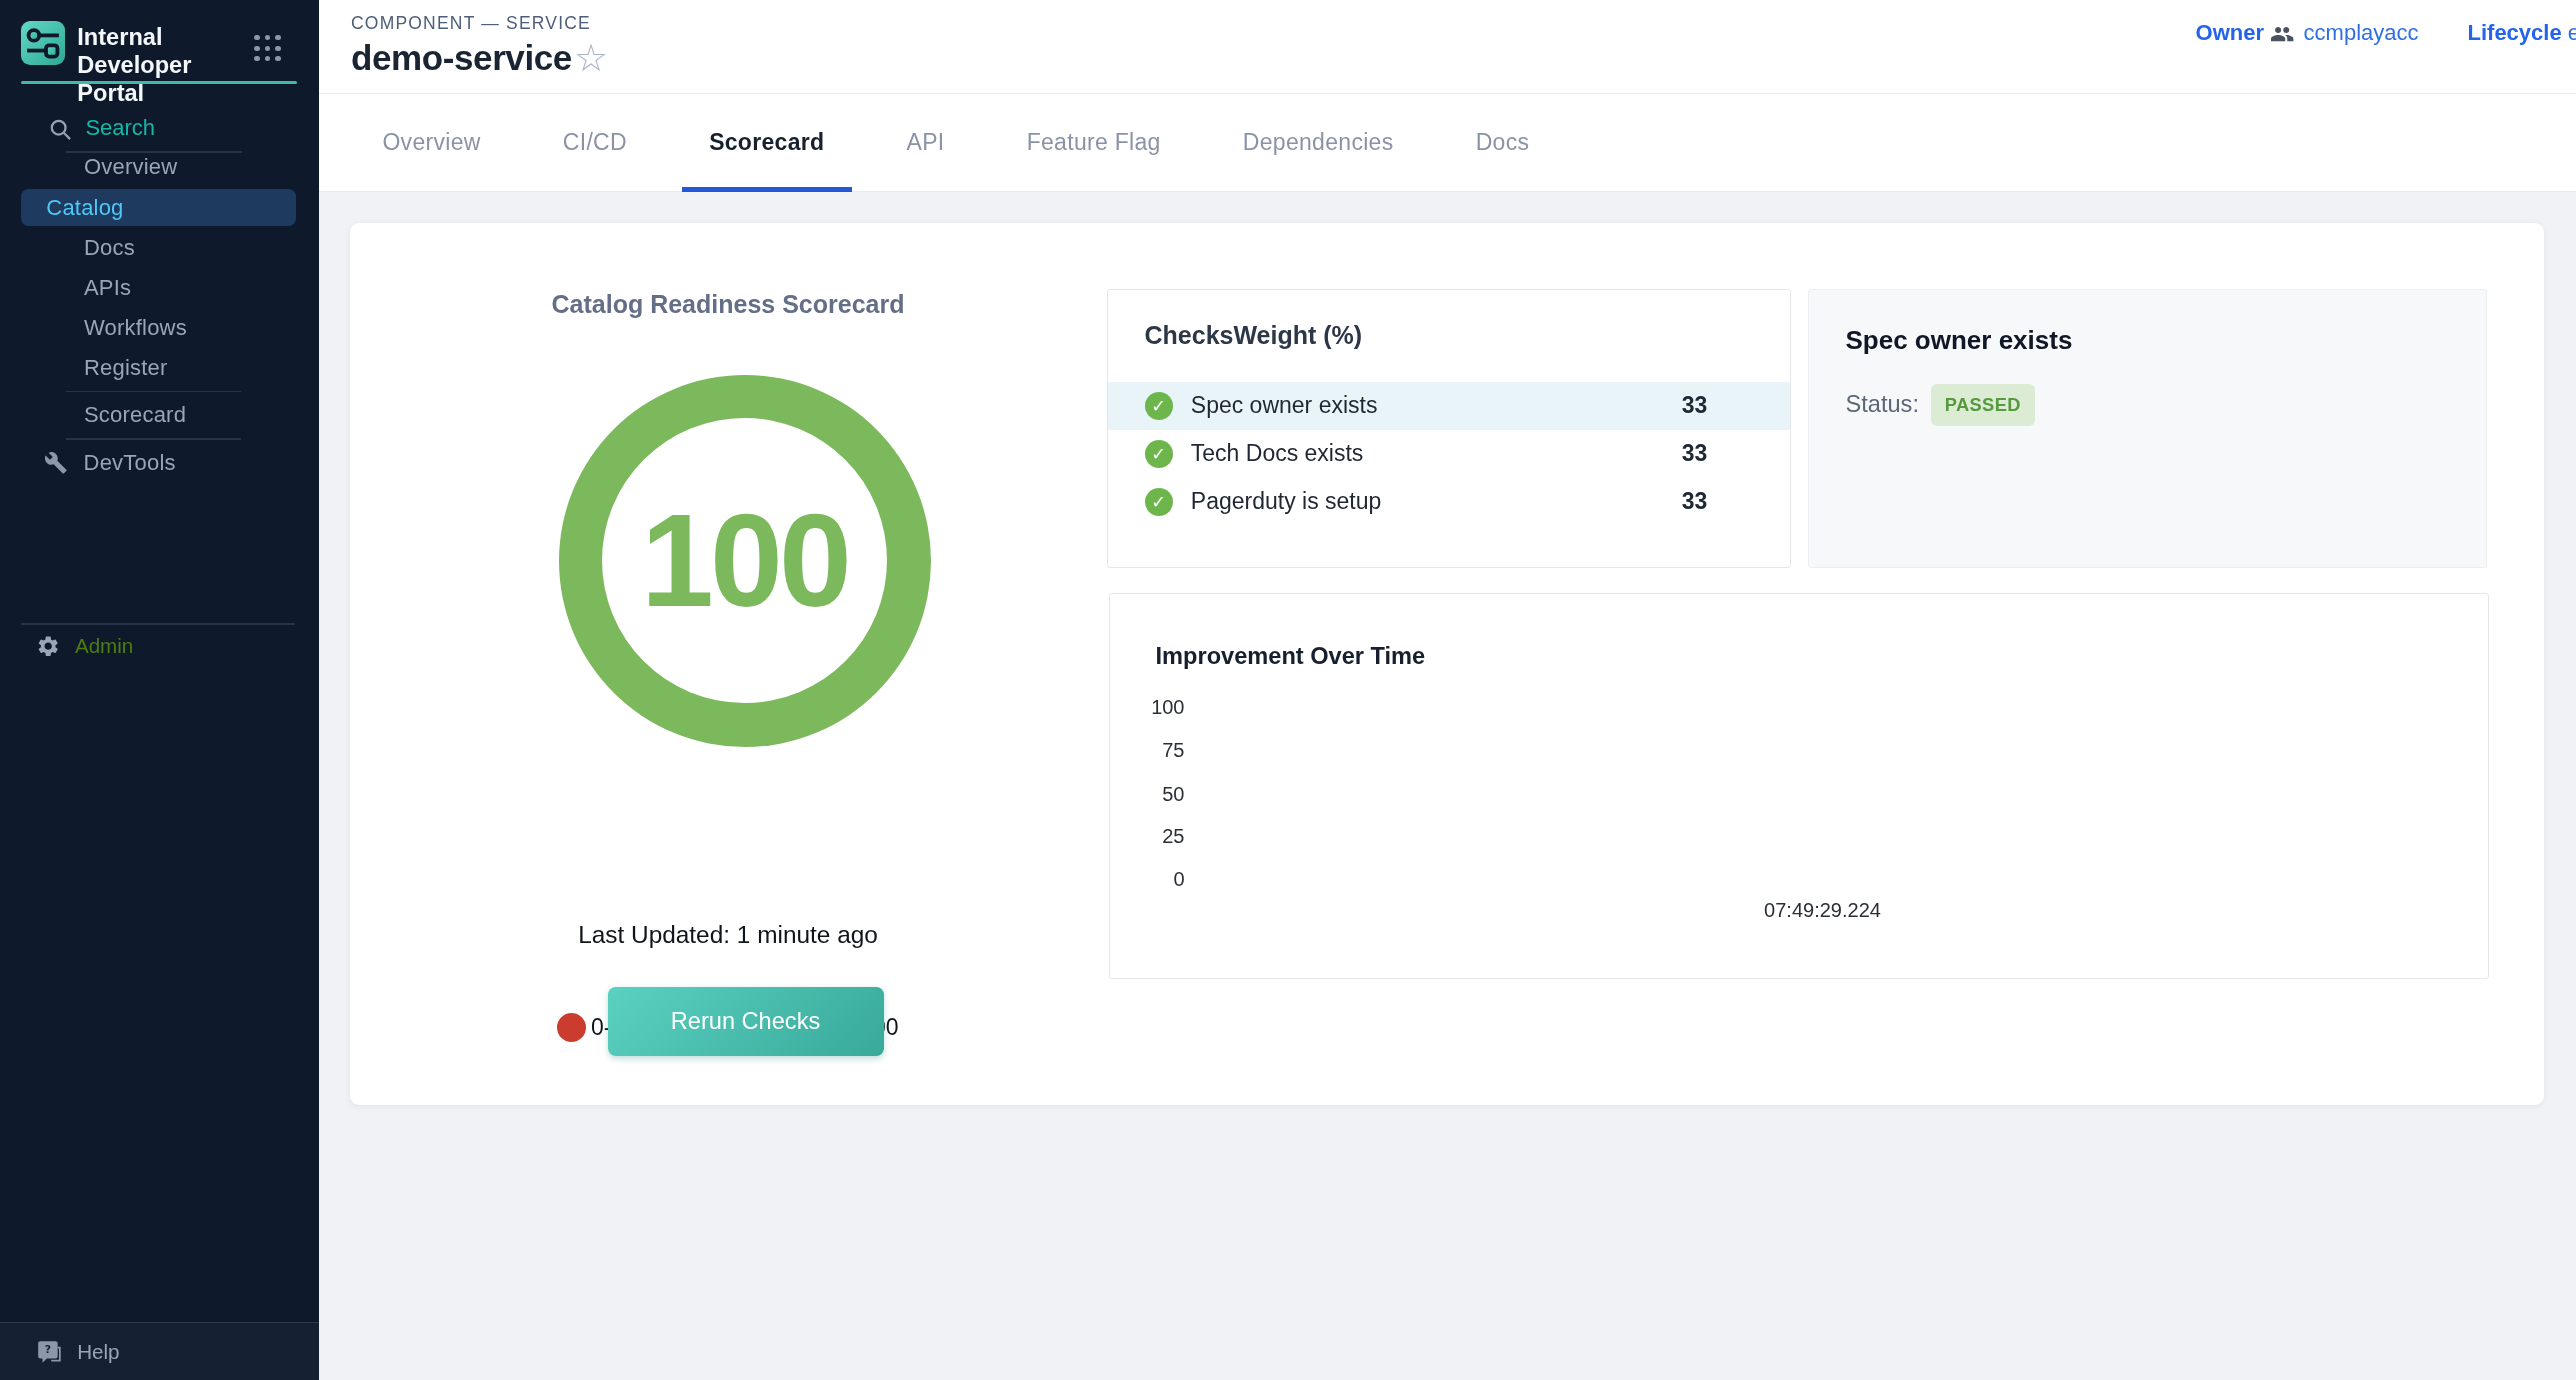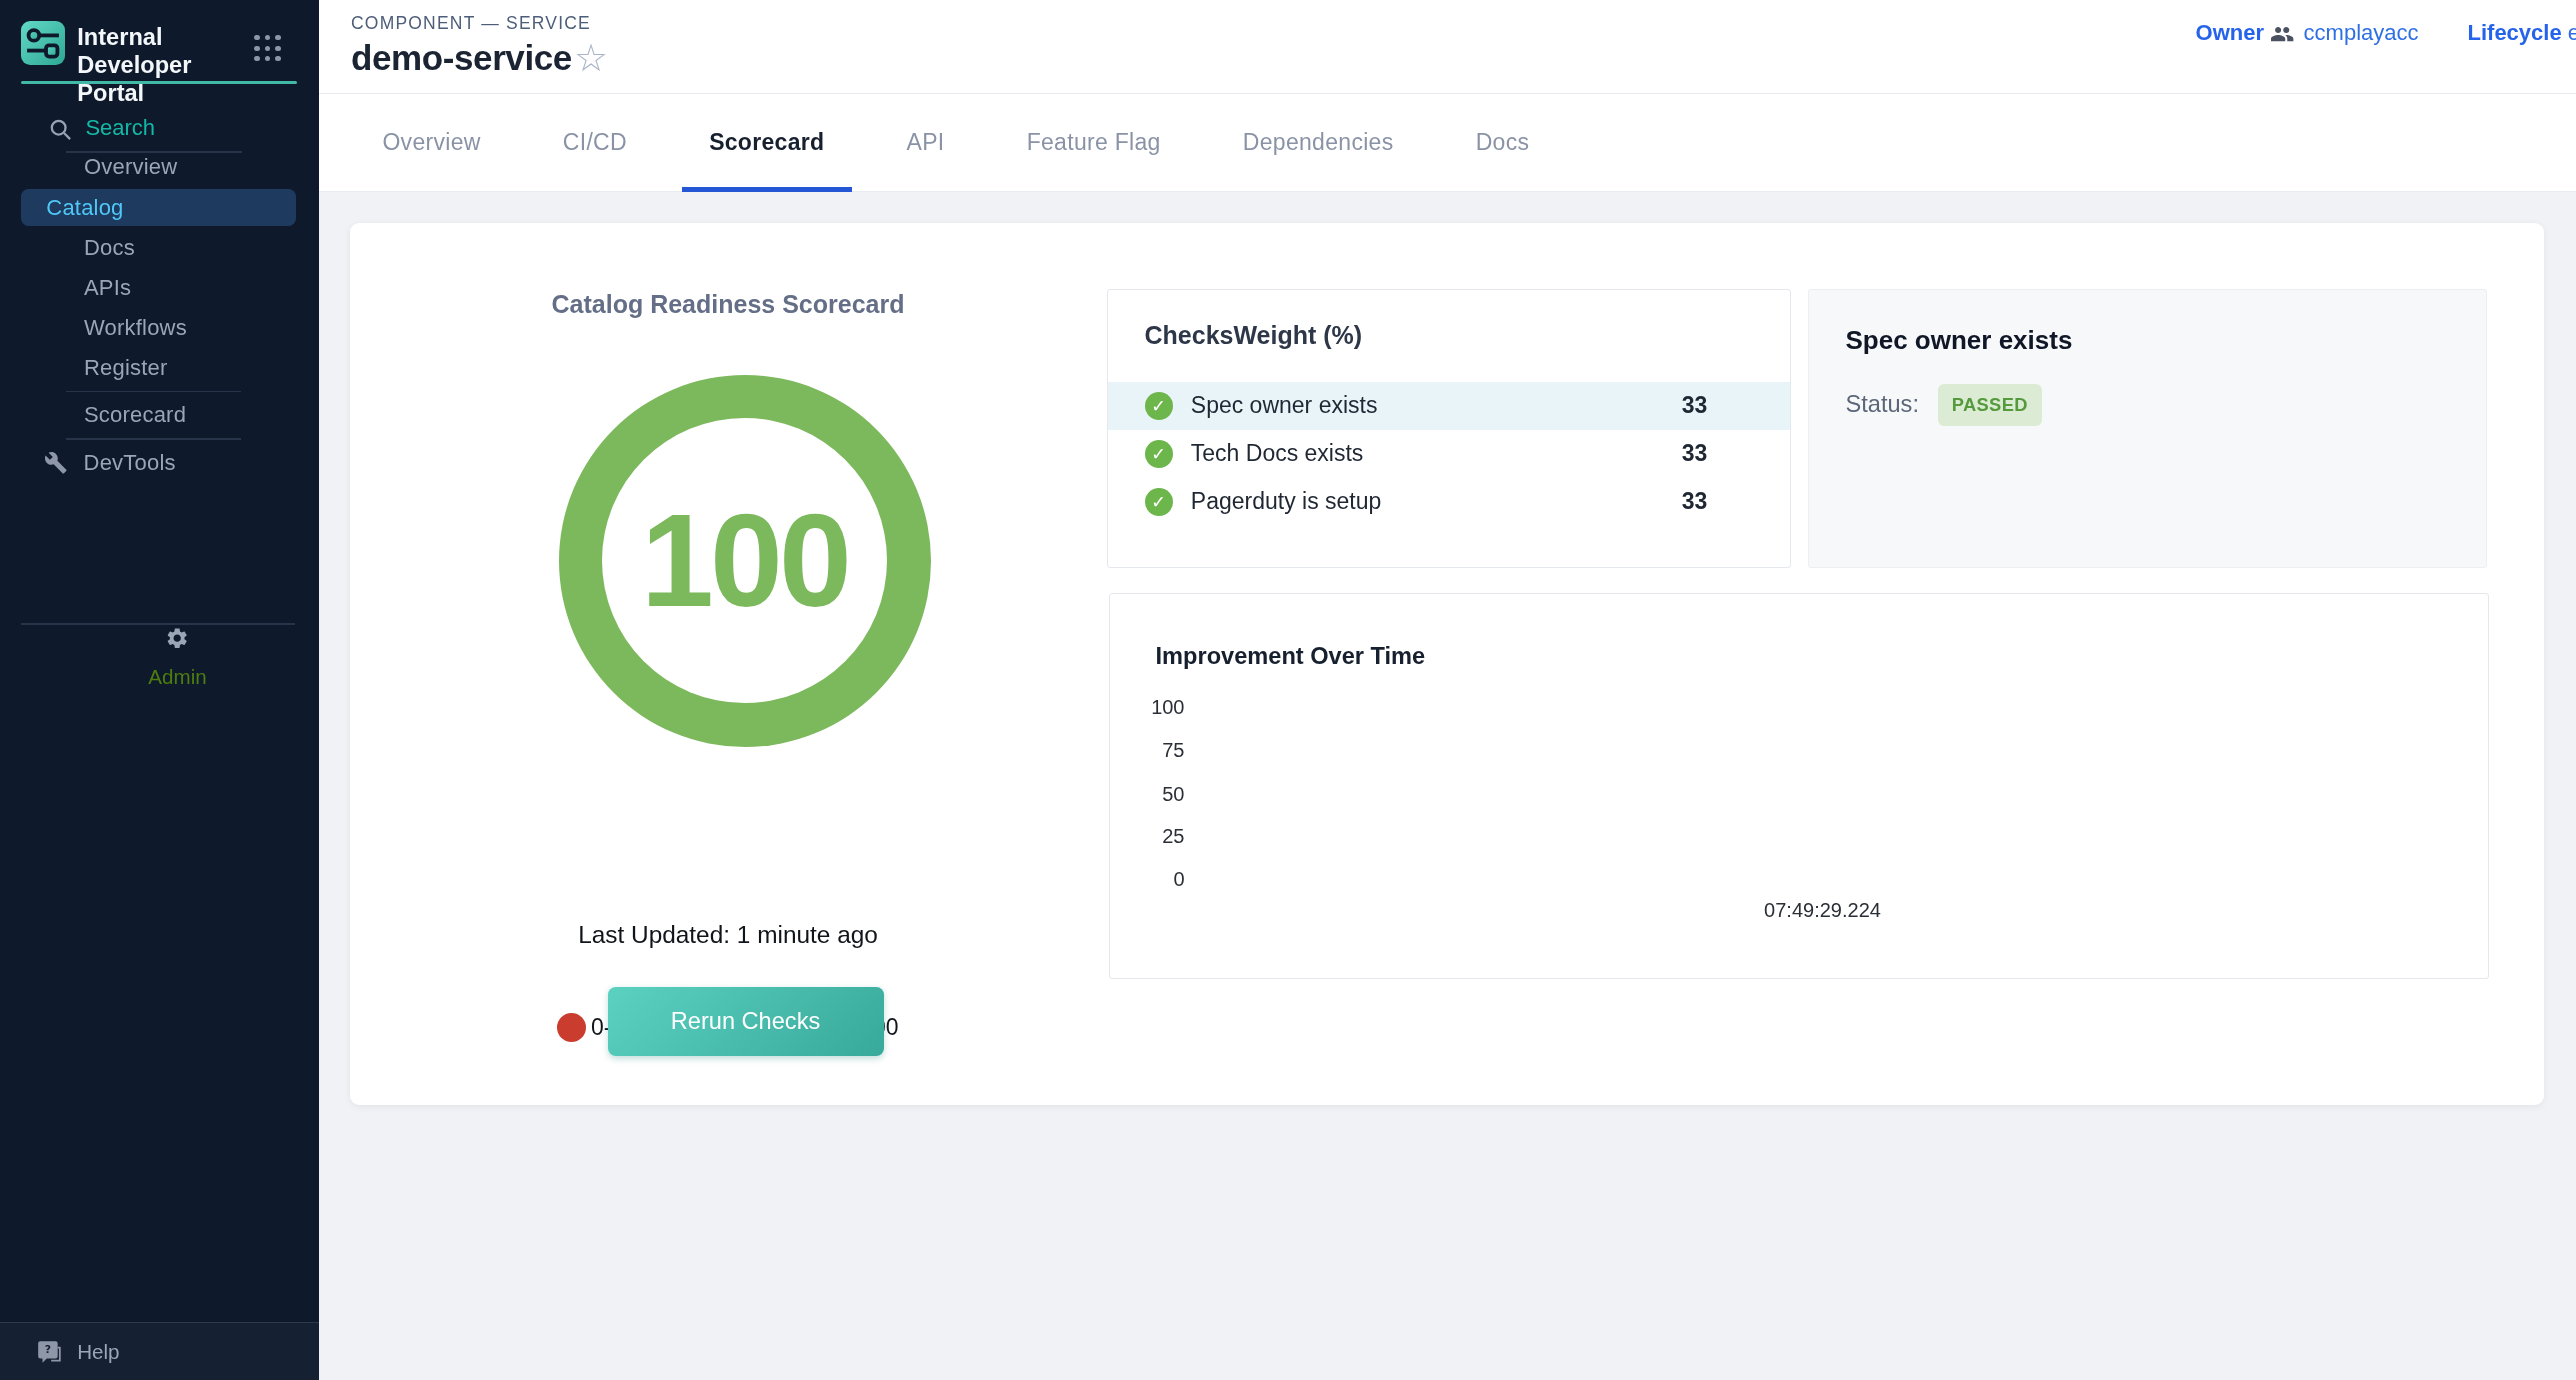--- a/index.html
+++ b/index.html
@@ -48,21 +48,21 @@
     height:37px; margin:2.3px 23px 1.5px 21.3px; padding-left:25px;
     background:#1e3a5f; border-radius:7.6px; color:#4fc8f8;
   }
   .nav-sep { margin:3px 78px 3px 66px; height:1.5px; background:#263348; }
   .nav-item.with-icon { padding-left:44px; gap:16px; }
 
   .admin-divider { position:absolute; left:21.3px; right:24.4px; top:623px; height:1.5px; background:#263348; }
   .admin-row {
     position:absolute; left:0; right:0; top:626px; height:40px;
     display:flex; align-items:center; padding-left:36px; gap:14.5px;
-    font-size:20.6px; color:#4d7c0f; cursor:pointer;flex-direction:column;
+    font-size:20.6px; color:#4d7c0f; cursor:pointer;
   }
   .help-strip {
     position:absolute; left:0; right:0; bottom:0; height:58px;
     background:#152133; border-top:1.5px solid #2b3a4e;
     display:flex; align-items:center; padding-left:36px; gap:15.2px;
     font-size:20.6px; color:#9aa5b5; cursor:pointer;
   }
 
   
   .main { position:absolute; left:319px; top:0; width:2474px; height:1380px; }
@@ -144,21 +144,21 @@
   }
   .check-name { margin-left:18.3px; font-size:23px; color:#1f2733; }
   .check-weight { margin-left:auto; width:122px; text-align:center; font-size:23px; color:#1f2733;font-weight:bold; }
 
   
   .detail-panel {
     position:absolute; left:1458px; top:66px; width:679px; height:279px;
     background:#f7f8fa; border:0.8px solid #eceef2; border-radius:3px;
   }
   .detail-title { position:absolute; left:37px; top:35px; font-size:26px; font-weight:700; color:#101828; }
-  .status-row { position:absolute; left:37px; top:94px; display:flex; align-items:center; gap:19px; }
+  .status-row { position:absolute; left:37px; top:94px; display:flex; align-items:center; gap:12px; }
   .status-label { font-size:23.6px; color:#5b6779; }
   .status-badge {
     font-size:18.3px; font-weight:700; color:#569a3e; background:#dcecd4;
     border-radius:6.1px; padding:10px 13.7px; letter-spacing:0.4px;
   }
 
   
   .chart-card {
     position:absolute; left:759px; top:370px; width:1380px; height:386px;
     background:#fff; border:0.8px solid #e4e7ec; border-radius:3px;

